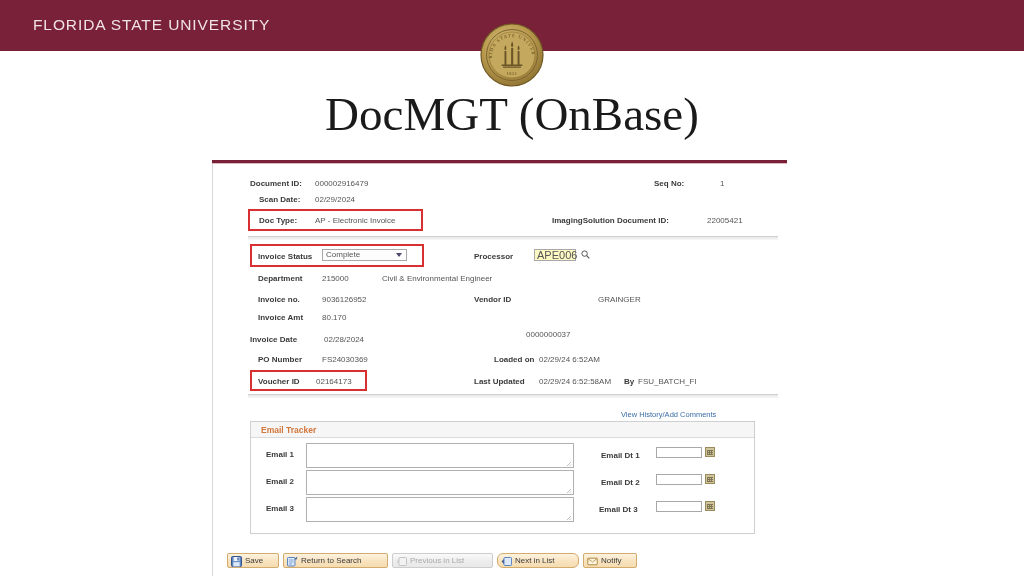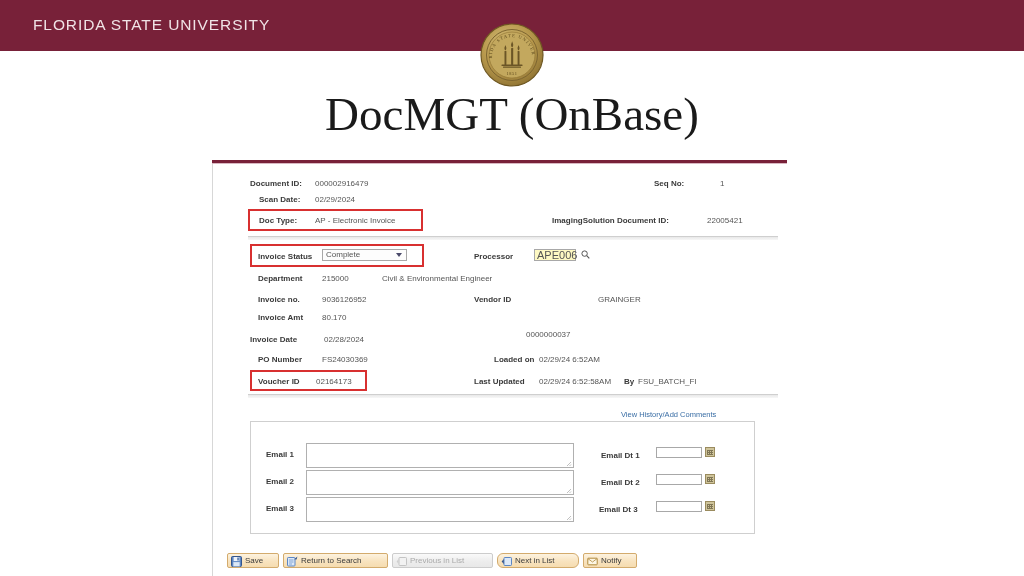--- a/index.html
+++ b/index.html
@@ -369,20 +369,23 @@
   <div class="fld lbl" style="left:262px; top:217px;">Last Updated</div>
   <div class="fld val" style="left:327px; top:217px;">02/29/24  6:52:58AM</div>
   <div class="fld lbl" style="left:412px; top:217px;">By</div>
   <div class="fld val" style="left:426px; top:217px;">FSU_BATCH_FI</div>
 
   <div class="hr-sh" style="left:36px; top:234px; width:530px;"></div>
 
   <div class="histlink" style="left:409px; top:250px;">View History/Add Comments</div>
 
   <div class="grpbox">
+    <div class="grphdr">
+      <span>Email Tracker</span>
+    </div>
 
     <div class="fld lbl" style="left:15px; top:28px;">Email 1</div>
     <div class="ta" style="left:55px; top:21px; width:268px; height:25px;">
       <span class="grip">
         <svg width="6" height="6" viewBox="0 0 6 6">
           <line x1="5" y1="1" x2="1" y2="5" stroke="#b0b0b0" stroke-width="0.8"></line>
           <line x1="5" y1="3.5" x2="3.5" y2="5" stroke="#b0b0b0" stroke-width="0.8"></line>
         </svg>
       </span>
     </div>

